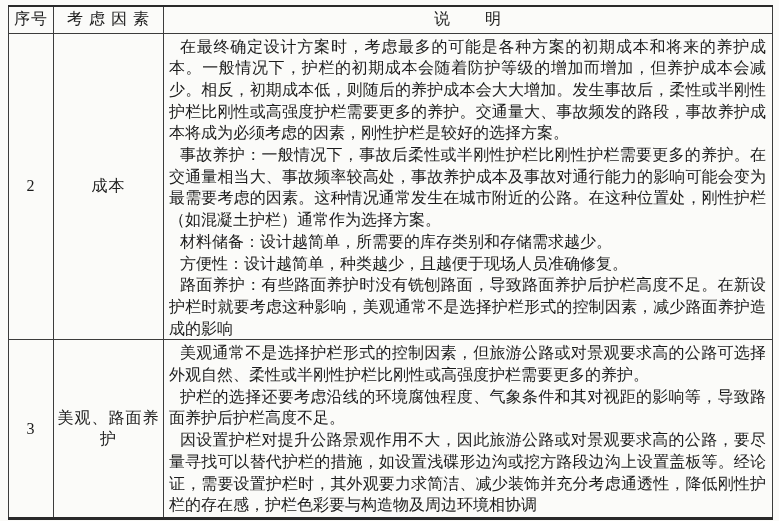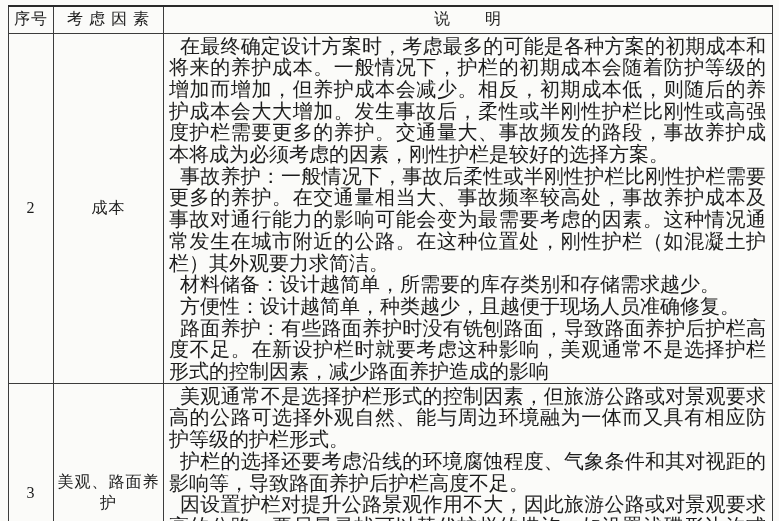--- a/index.html
+++ b/index.html
@@ -47,21 +47,21 @@
   .cell-center {
     text-align: center;
     vertical-align: middle;
     font-size: 16px;
     padding: 0;
     letter-spacing: 1px;
   }
   .cell-desc {
     vertical-align: top;
     text-align: justify;
-    font-size: 20px;
+    font-size: 16px;
     line-height: 21.7px;
     padding: 2px 6px 0 5px;
     margin-top: 48px;
   }
   .cell-desc .para {
     margin: 0;
     text-indent: 11px;
   }
 </style>
 </head>
@@ -78,30 +78,30 @@
         <tr class="hdr-row">
       <th class="cell-center">序号</th>
       <th class="cell-center">考 虑 因 素</th>
       <th class="cell-center">说　　明</th>
     </tr>
     <tr class="row-2">
       <td class="cell-center">2</td>
       <td class="cell-center">成本</td>
       <td class="cell-desc">
             <p class="para">在最终确定设计方案时，考虑最多的可能是各种方案的初期成本和将来的养护成本。一般情况下，护栏的初期成本会随着防护等级的增加而增加，但养护成本会减少。相反，初期成本低，则随后的养护成本会大大增加。发生事故后，柔性或半刚性护栏比刚性或高强度护栏需要更多的养护。交通量大、事故频发的路段，事故养护成本将成为必须考虑的因素，刚性护栏是较好的选择方案。</p>
-            <p class="para">事故养护：一般情况下，事故后柔性或半刚性护栏比刚性护栏需要更多的养护。在交通量相当大、事故频率较高处，事故养护成本及事故对通行能力的影响可能会变为最需要考虑的因素。这种情况通常发生在城市附近的公路。在这种位置处，刚性护栏（如混凝土护栏）其外观要力求简洁。</p>
+            <p class="para">事故养护：一般情况下，事故后柔性或半刚性护栏比刚性护栏需要更多的养护。在交通量相当大、事故频率较高处，事故养护成本及事故对通行能力的影响可能会变为最需要考虑的因素。这种情况通常发生在城市附近的公路。在这种位置处，刚性护栏（如混凝土护栏）通常作为选择方案。</p>
             <p class="para">材料储备：设计越简单，所需要的库存类别和存储需求越少。</p>
             <p class="para">方便性：设计越简单，种类越少，且越便于现场人员准确修复。</p>
             <p class="para">路面养护：有些路面养护时没有铣刨路面，导致路面养护后护栏高度不足。在新设护栏时就要考虑这种影响，美观通常不是选择护栏形式的控制因素，减少路面养护造成的影响</p>
           </td>
     </tr>
     <tr class="row-3">
       <td class="cell-center">3</td>
       <td class="cell-center">美观、路面养护</td>
       <td class="cell-desc">
-            <p class="para">美观通常不是选择护栏形式的控制因素，但旅游公路或对景观要求高的公路可选择外观自然、能与周边环境融为一体而又具有相应防护等级的护栏形式。</p>
+            <p class="para">美观通常不是选择护栏形式的控制因素，但旅游公路或对景观要求高的公路可选择外观自然、柔性或半刚性护栏比刚性或高强度护栏需要更多的养护。</p>
             <p class="para">护栏的选择还要考虑沿线的环境腐蚀程度、气象条件和其对视距的影响等，导致路面养护后护栏高度不足。</p>
             <p class="para">因设置护栏对提升公路景观作用不大，因此旅游公路或对景观要求高的公路，要尽量寻找可以替代护栏的措施，如设置浅碟形边沟或挖方路段边沟上设置盖板等。经论证，需要设置护栏时，其外观要力求简洁、减少装饰并充分考虑通透性，降低刚性护栏的存在感，护栏色彩要与构造物及周边环境相协调</p>
           </td>
     </tr>
   </tbody>
     </table>
 </div>
 
 </body></html>

